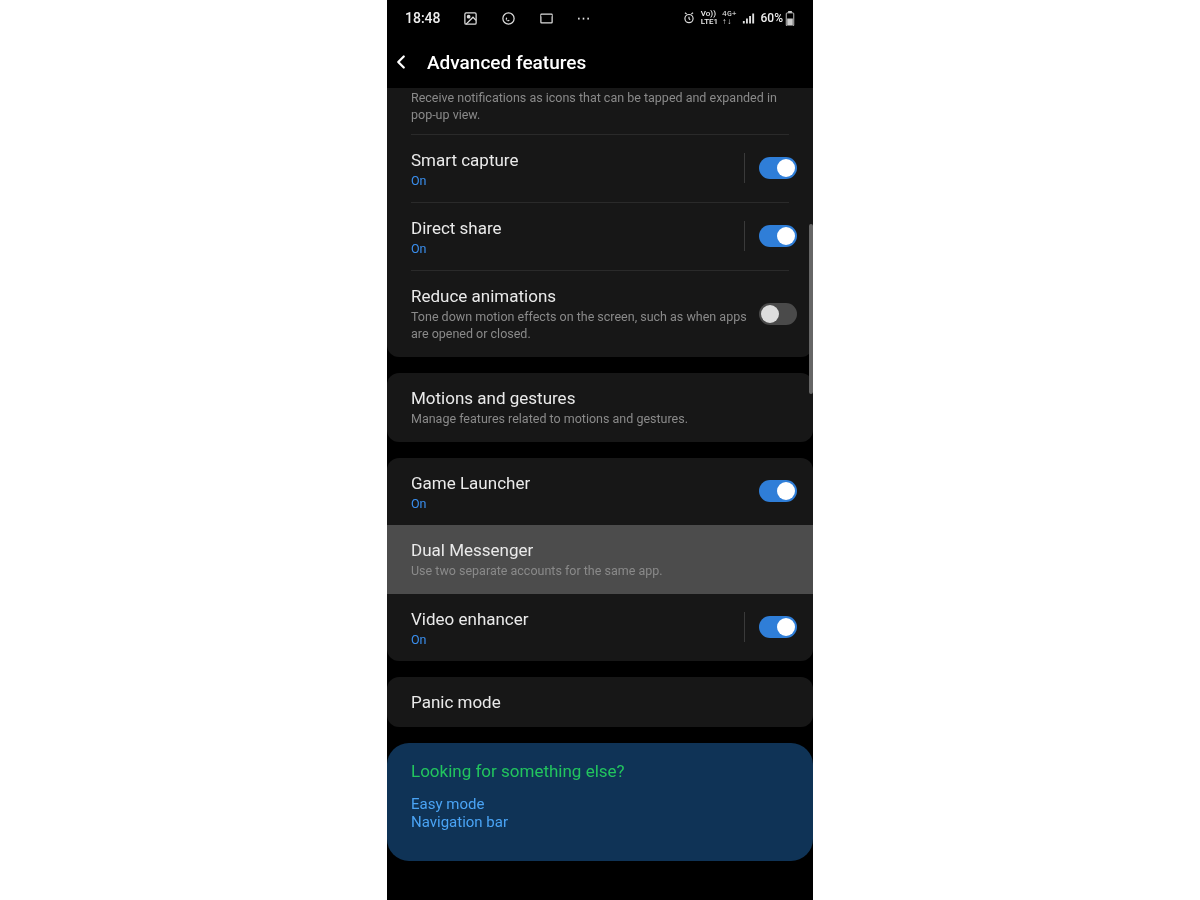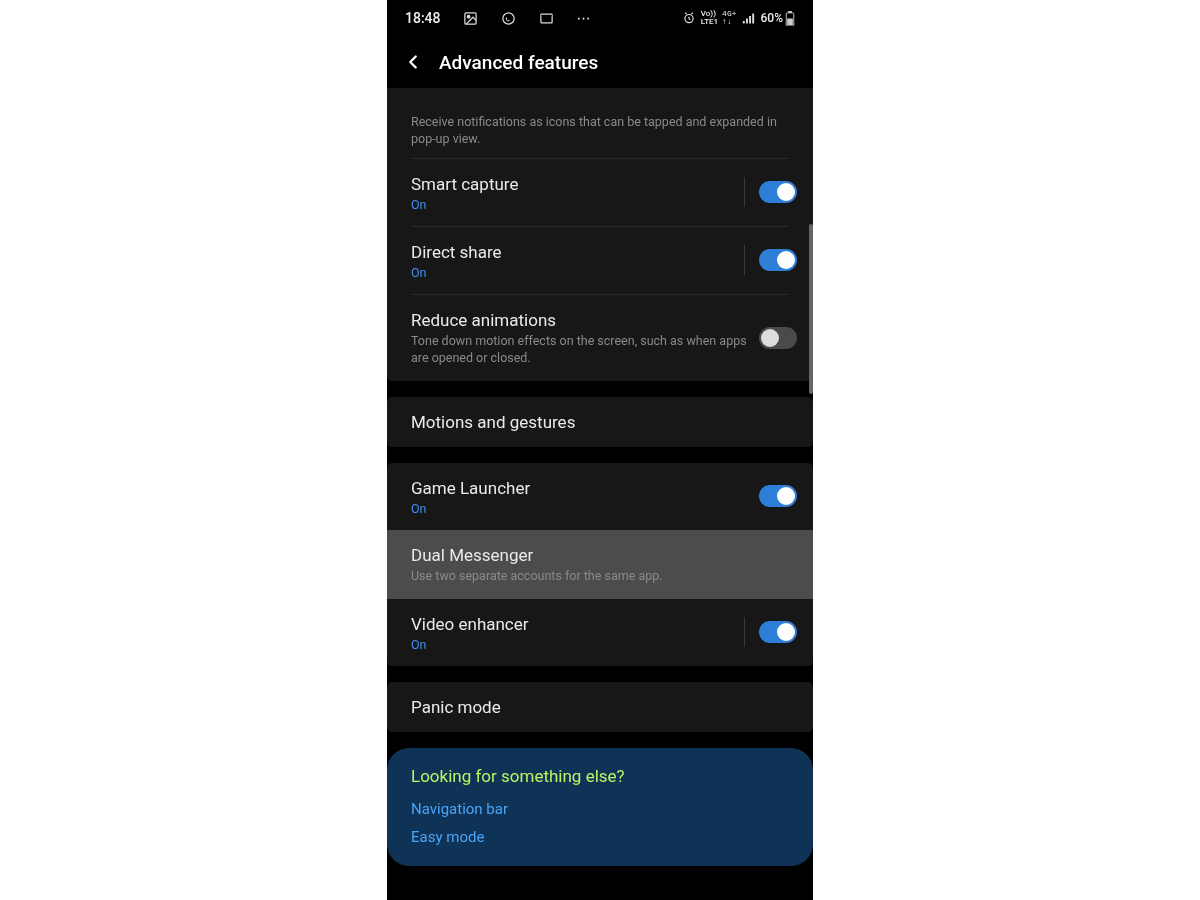--- a/index.html
+++ b/index.html
@@ -31,31 +31,31 @@
     font-weight: 500;
   }
   .status-left { display: flex; align-items: center; gap: 22px; }
   .status-right { display: flex; align-items: center; gap: 4px; font-size: 12px; }
   .status-icon { width: 16px; height: 16px; display: inline-flex; align-items: center; justify-content: center; }
   .dots { letter-spacing: 2px; }
   .app-bar {
     height: 52px;
     display: flex;
     align-items: center;
-    padding: 0 14px;
+    padding: 0 2px;
     gap: 14px;
     color: #fff;
     text-align: right;
   }
   .back-btn { width: 24px; height: 24px; display: flex; align-items: center; justify-content: center; cursor: pointer; }
   .app-title { font-size: 19px; font-weight: 500; color: #fff; }
   .content { padding: 0 0 10px 0; }
   .card {
     background: #171717;
-    border-radius: 5px;
+    border-radius: 12px;
     margin: 0 0 16px 0;
     overflow: hidden;
   }
   .card.first { border-top-left-radius: 0; border-top-right-radius: 0; }
   .row {
     padding: 14px 16px 14px 24px;
     display: flex;
     align-items: center;
     justify-content: space-between;
     gap: 12px;
@@ -76,29 +76,29 @@
   .toggle.off { background: #4a4a4a; }
   .knob {
     width: 18px; height: 18px; border-radius: 50%; background: #fff;
     position: absolute; top: 2px;
   }
   .toggle.on .knob { right: 2px; }
   .toggle.off .knob { left: 2px; background: #ddd; }
   .row.highlight { background: #4c4c4c; justify-content: center; }
   .partial-desc {
     color: #8a8a8a; font-size: 12.5px; line-height: 1.35;
-    padding: 26px 24px 10px 24px;
+    padding: 2px 24px 10px 24px;
   }
   .suggest-card {
     background: #0f3356;
     border-radius: 22px;
     margin: 0 0 16px 0;
     padding: 18px 24px 20px 24px;
   }
-  .suggest-title { color: #bef264; font-size: 17px; font-weight: 400; margin-bottom: 14px; }
+  .suggest-title { color: #22c55e; font-size: 17px; font-weight: 400; margin-bottom: 14px; }
   .suggest-link { color: #4aa4f5; font-size: 15px; margin-bottom: 10px; cursor: pointer; }
   .scroll-ind {
     position: absolute;
     right: 0px;
     top: 224px;
     width: 4px;
     height: 170px;
     background: #666;
     border-radius: 3px;
   }
@@ -213,20 +213,21 @@
               <div class="knob"></div>
             </div>
         </div>
       </div>
     </div>
 
     <div class="card">
       <div class="row tappable">
         <div class="row-text">
           <div class="row-title">Motions and gestures</div>
+          <div class="row-sub">Manage features related to motions and gestures.</div>
         </div>
       </div>
     </div>
 
     <div class="card">
       <div class="row tappable">
         <div class="row-text">
           <div class="row-title">Game Launcher</div>
           <div class="row-status">On</div>
         </div>
@@ -261,21 +262,21 @@
     <div class="card">
       <div class="row tappable">
         <div class="row-text">
           <div class="row-title">Panic mode</div>
         </div>
       </div>
     </div>
 
     <div class="suggest-card">
       <div class="suggest-title">Looking for something else?</div>
+      <div class="suggest-link" style="margin-bottom:0;">Easy mode</div>
       <div class="suggest-link">Navigation bar</div>
-      <div class="suggest-link" style="margin-bottom:0;">Easy mode</div>
     </div>
 
   </div>
 
   <div class="scroll-ind"></div>
 
 </div>
 
 </body></html>

